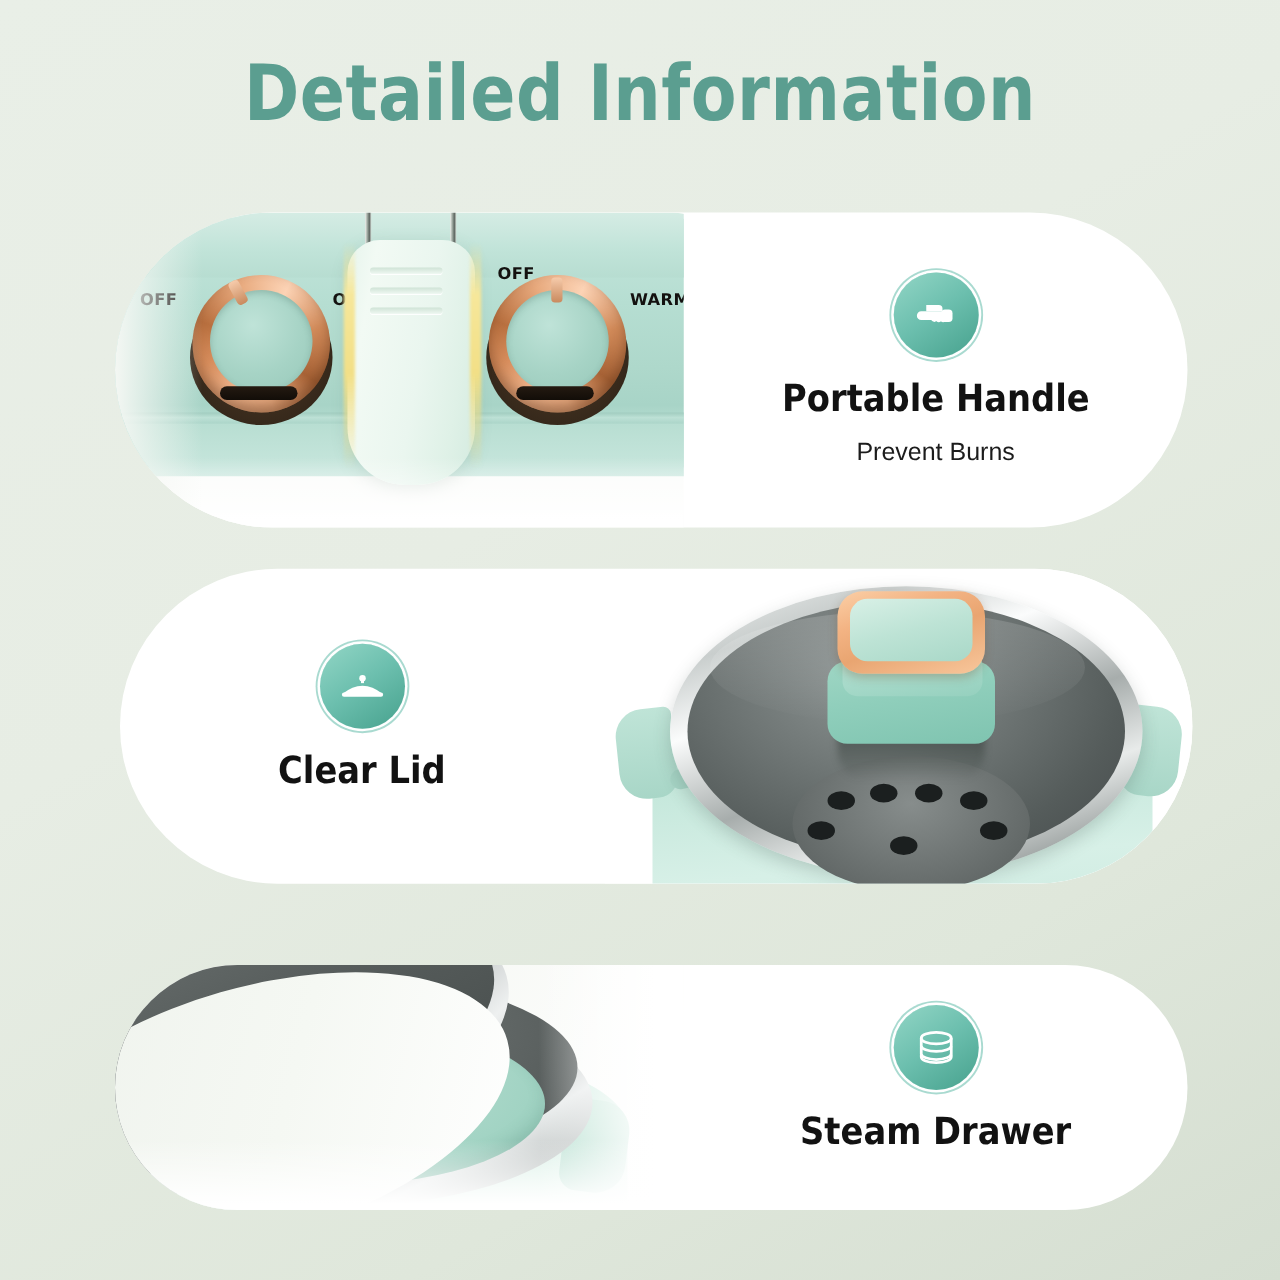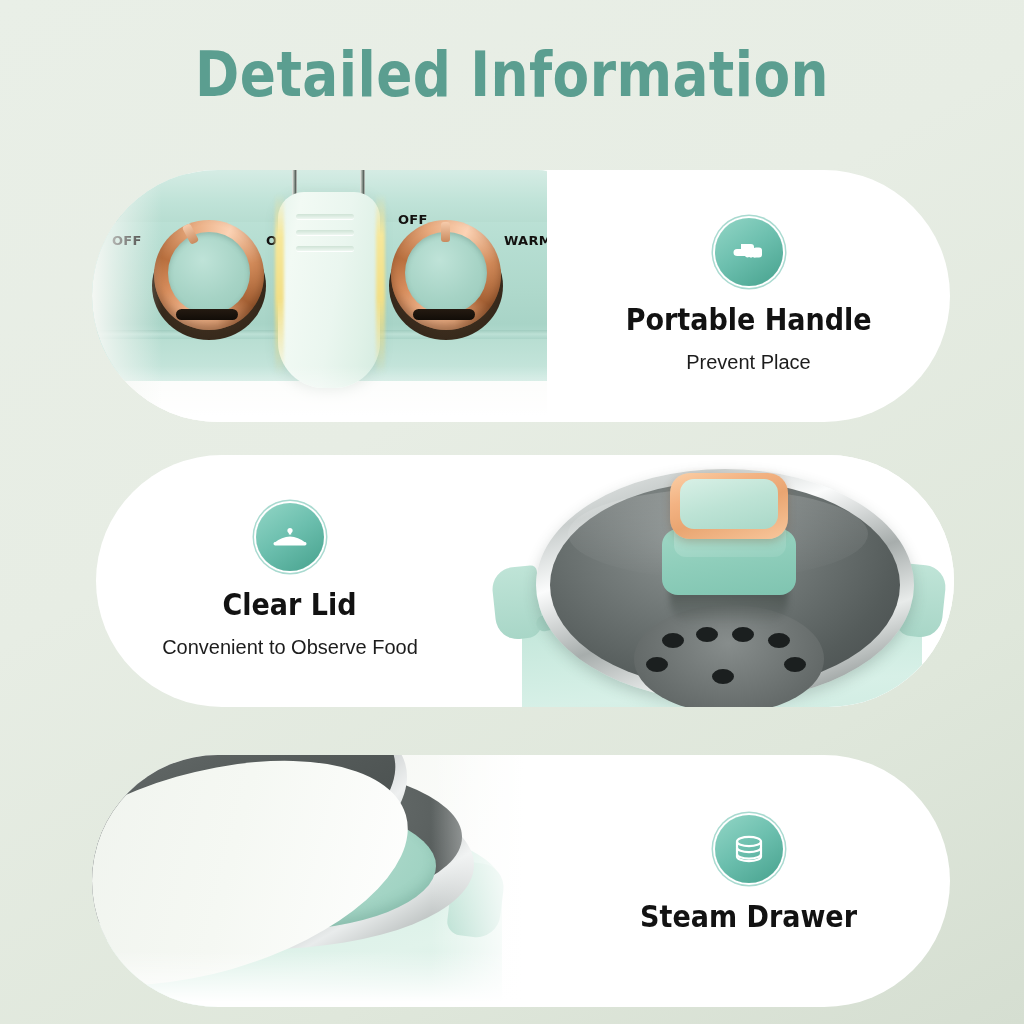--- a/index.html
+++ b/index.html
@@ -30,21 +30,21 @@
 
   
   .card {
     position: absolute;
     background: #ffffff;
     border-radius: 130px;
     overflow: hidden;
   }
   #card-handle { left: 92px; top: 170px;  width: 858px; height: 252px; }
   #card-lid    { left: 96px; top: 455px;  width: 858px; height: 252px; }
-  #card-steam  { left: 92px; top: 755px;  width: 858px; height: 252px; }
+  #card-steam  { left: 92px; top: 772px;  width: 858px; height: 196px; }
 
   .card-photo { position:absolute; top:0; height:100%; overflow:hidden; }
   .card-text  { position:absolute; top:0; height:100%; display:flex;
                 flex-direction:column; align-items:center; justify-content:center; }
 
   .photo-left  { left:0;  width:455px; }
   .photo-right { right:0; width:470px; }
   .text-right  { right:0; width:403px; }
   .text-left   { left:0;  width:388px; }
 
@@ -377,37 +377,36 @@
       <svg width="40" height="40" viewBox="0 0 40 40">
         <path d="M8 17 h17 v7 H8 a3.5 3.5 0 0 1 0 -7 z" fill="#ffffff"></path>
         <path d="M12 12 h10 a3 3 0 0 1 3 3 v2 H12 z" fill="#ffffff"></path>
         <rect x="24" y="15.5" width="9" height="10" rx="3" fill="#ffffff"></rect>
         <path d="M16 22 q2.5 5 5 0" stroke="#ffffff" stroke-width="2.1" fill="none" stroke-linecap="round"></path>
         <path d="M19.5 22 q2.5 5.5 5 0" stroke="#ffffff" stroke-width="2.1" fill="none" stroke-linecap="round"></path>
         <path d="M23 22 q2.5 5.5 5 0" stroke="#ffffff" stroke-width="2.1" fill="none" stroke-linecap="round"></path>
       </svg>
     </div>
     <div class="feat-title">Portable Handle</div>
-    <div class="feat-sub">Prevent Place</div>
+    <div class="feat-sub">Prevent Burns</div>
   </div>
 </div>
 
 <div class="card" id="card-lid">
 
   <div class="card-text text-left">
     <div class="feat-icon">
       <svg width="40" height="40" viewBox="0 0 40 40">
         <path d="M4 26 q16 -13 32 0 z" fill="#ffffff"></path>
         <rect x="3.5" y="25" width="33" height="3.4" rx="1.7" fill="#ffffff"></rect>
         <circle cx="20" cy="13.6" r="2.6" fill="#ffffff"></circle>
         <rect x="18.8" y="14.5" width="2.4" height="3" fill="#ffffff"></rect>
       </svg>
     </div>
     <div class="feat-title">Clear Lid</div>
-    <div class="feat-sub">Convenient to Observe Food</div>
   </div>
 
   <div class="card-photo photo-right">
     <div class="lid-scene">
       <div class="lid-pot-body"></div>
       <div class="pot-ear" id="ear-l"></div>
       <div class="pot-ear" id="ear-r"></div>
       <div class="ear-notch"></div>
 
       <div class="lid-rim"></div>

